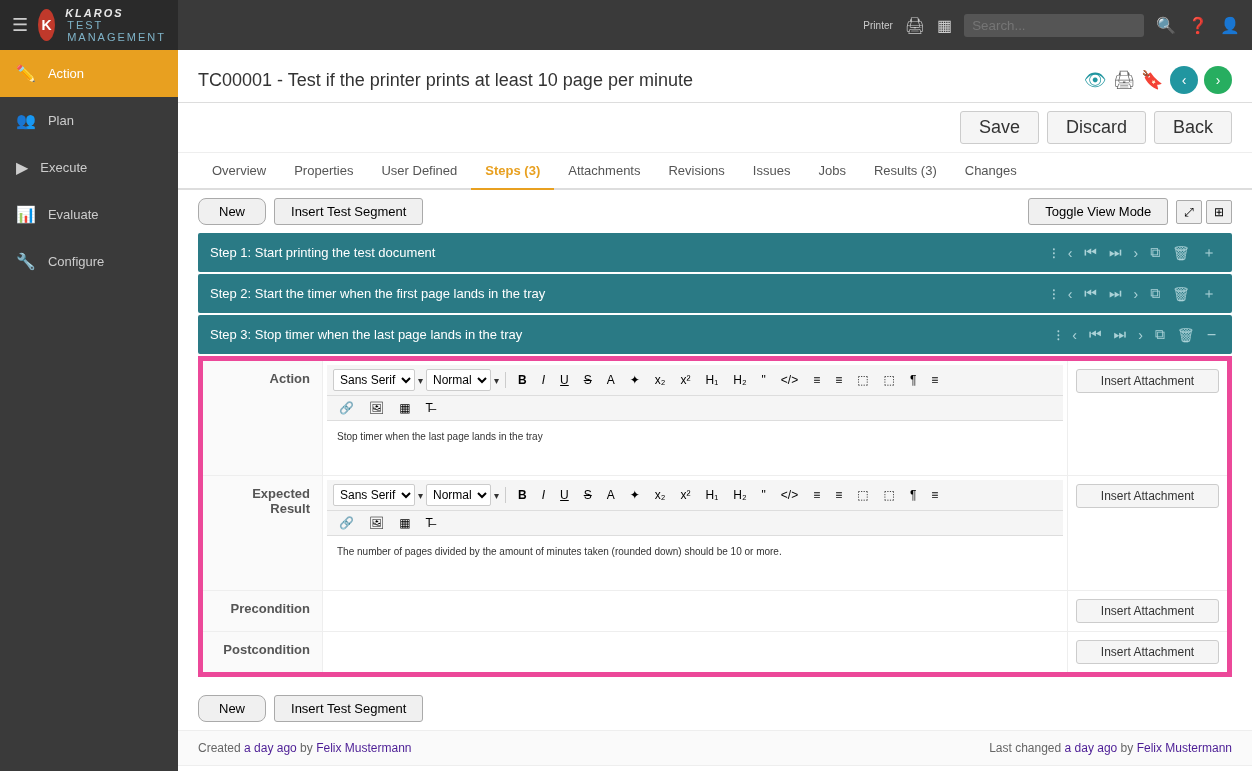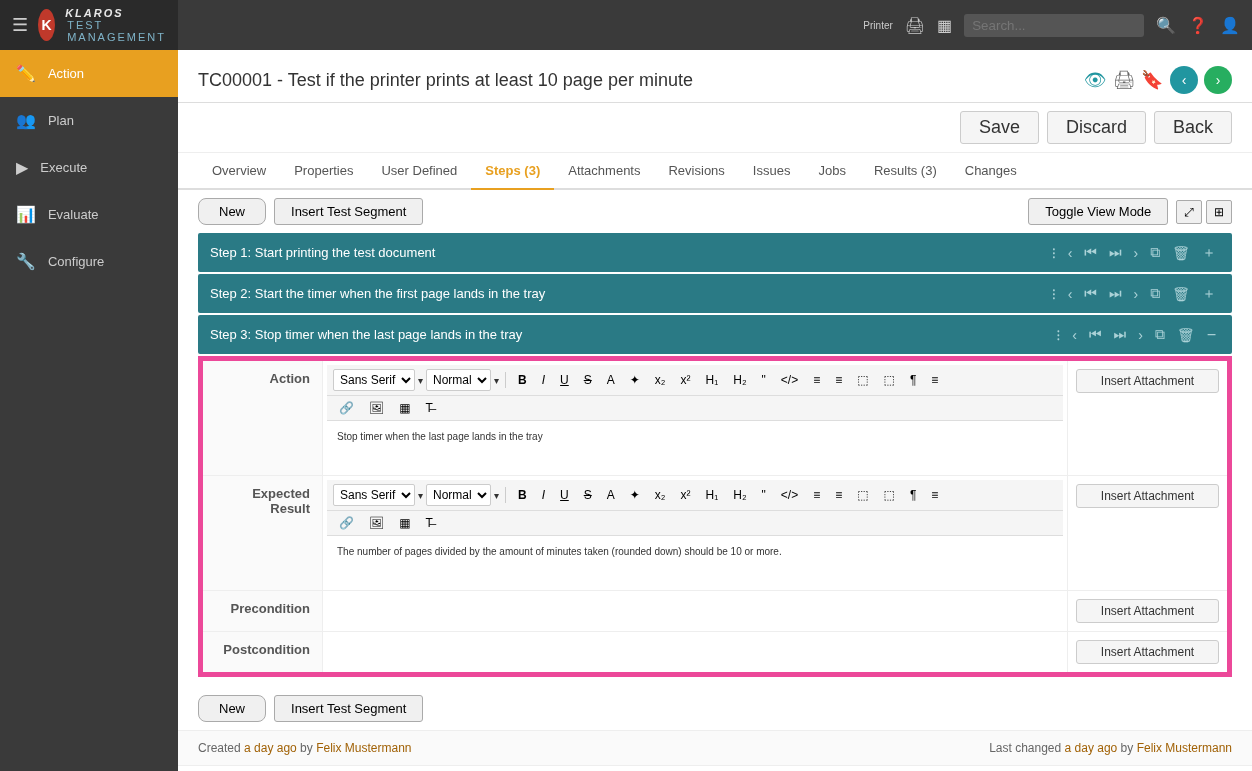--- a/index.html
+++ b/index.html
@@ -67,21 +67,21 @@
     
     .rte-toolbar { background: #f5f5f5; border-bottom: 1px solid #ddd; padding: 4px 6px; display: flex; align-items: center; gap: 3px; flex-wrap: wrap; }
     .rte-select { padding: 2px 2px; border: 1px solid #ccc; background: #fff; font-size: 12px; border-radius: 2px; }
     .rte-btn { padding: 2px 5px; border: 1px solid transparent; background: transparent; cursor: pointer; font-size: 12px; border-radius: 2px; }
     .rte-sep { width: 1px; height: 16px; background: #ccc; margin: 0 3px; }
     .rte-toolbar-row2 { background: #f5f5f5; border-bottom: 1px solid #ddd; padding: 2px 6px; display: flex; gap: 3px; }
     .rte-content { padding: 8px 10px; min-height: 50px; font-size: 10px; line-height: 1.5; }
 
     
     .footer { padding: 10px 20px; font-size: 12px; color: #666; display: flex; justify-content: space-between; border-top: 1px solid #eee; background: #fafafa; }
-    .footer a { color: #a16207; text-decoration: none; }
+    .footer a { color: #4c1d95; text-decoration: none; }
     .footer-actions { padding: 8px 20px; display: flex; gap: 8px; justify-content: flex-end; border-top: 1px solid #eee; }
 
     
     .nav-arrow { background: #2196a0; color: #fff; border: none; width: 28px; height: 28px; border-radius: 50%; cursor: pointer; display: flex; align-items: center; justify-content: center; font-size: 14px; }
     .nav-arrow-right { background: #27ae60; }
     .bold { font-weight: bold; }
     .italic { font-style: italic; }
     .underline { text-decoration: underline; }
   </style>
 </head>

